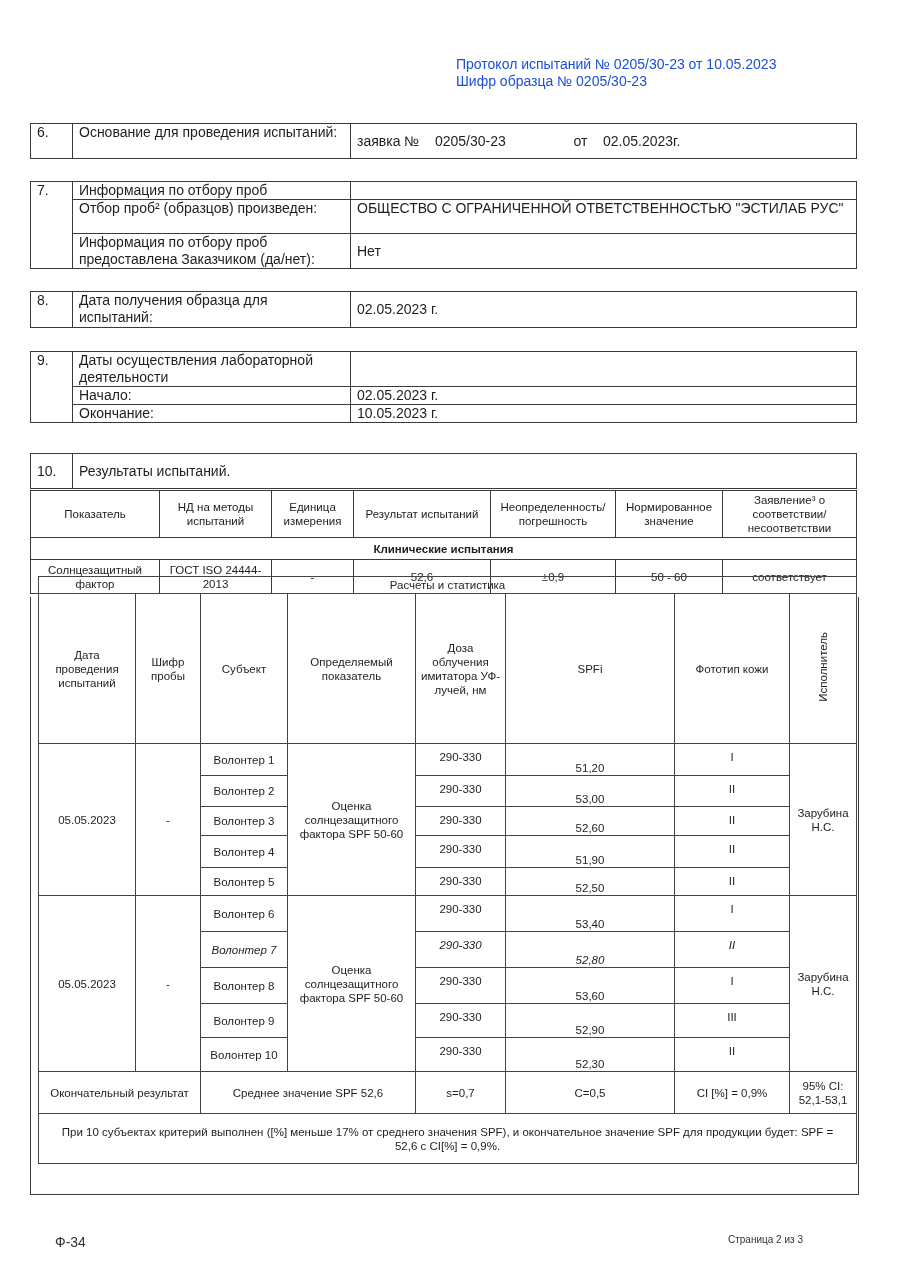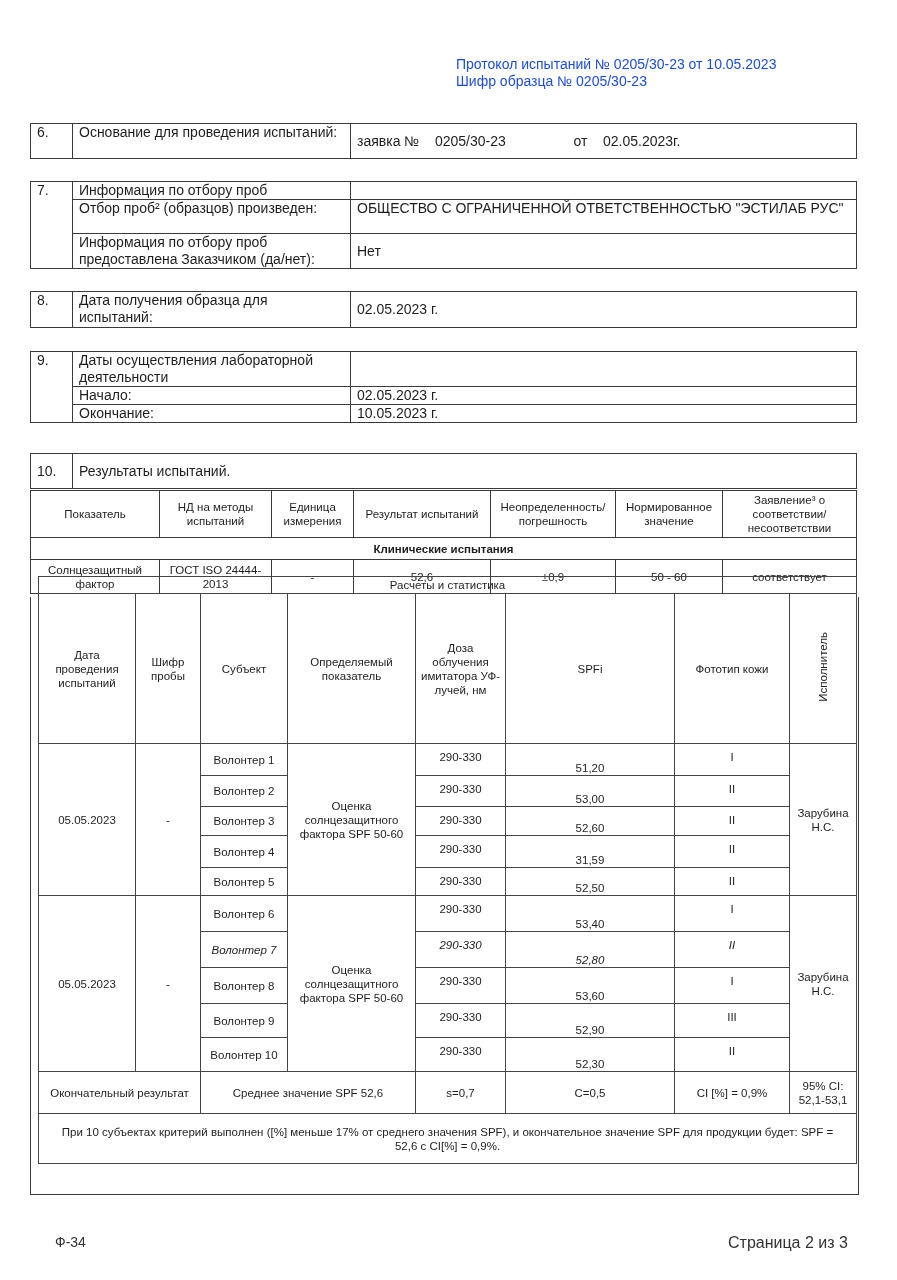--- a/index.html
+++ b/index.html
@@ -19,21 +19,21 @@
   .sec10 td { height: 34px; vertical-align: middle; }
   .res { left: 30px; top: 490px; width: 827px; font-size: 11.5px; }
   .res td { text-align: center; vertical-align: middle; padding: 2px 3px; line-height: 14px; }
   .calc { left: 38px; top: 576px; width: 819px; font-size: 11.5px; }
   .calc td { text-align: center; vertical-align: middle; padding: 1px 3px; line-height: 14px; border-color: #444; }
   .calc td.spf { vertical-align: bottom; padding-bottom: 0; text-align: center; }
   .calc td.dose, .calc td.photo { vertical-align: top; padding-top: 6px; }
   .vert { writing-mode: vertical-rl; transform: rotate(180deg); display: inline-block; }
   .outer-frame { left: 30px; top: 597px; width: 829px; height: 598px; border: 1px solid #3a3a3a; border-top: none; box-sizing: border-box; }
   .footer-l { left: 55px; top: 1234px; font-size: 14px; color: #333; }
-  .footer-r { left: 728px; top: 1234px; font-size: 16px; color: #333; text-align: center; }
+  .footer-r { left: 728px; top: 1234px; font-size: 10px; color: #333; text-align: center; }
 </style>
 </head>
 <body>
 
 <div class="abs hdr">
   <div>Протокол испытаний № 0205/30-23 от 10.05.2023</div>
   <div>Шифр образца № 0205/30-23</div>
 </div>
 
 <table class="info" style="top:123px;">
@@ -169,21 +169,21 @@
   </tr>
   <tr style="height:29px;">
     <td>Волонтер 3</td>
     <td class="dose">290-330</td>
     <td class="spf">52,60</td>
     <td class="photo">II</td>
   </tr>
   <tr style="height:32px;">
     <td>Волонтер 4</td>
     <td class="dose">290-330</td>
-    <td class="spf">31,59</td>
+    <td class="spf">51,90</td>
     <td class="photo">II</td>
   </tr>
   <tr style="height:28px;">
     <td>Волонтер 5</td>
     <td class="dose">290-330</td>
     <td class="spf">52,50</td>
     <td class="photo">II</td>
   </tr>
 
   <tr style="height:36px;">

